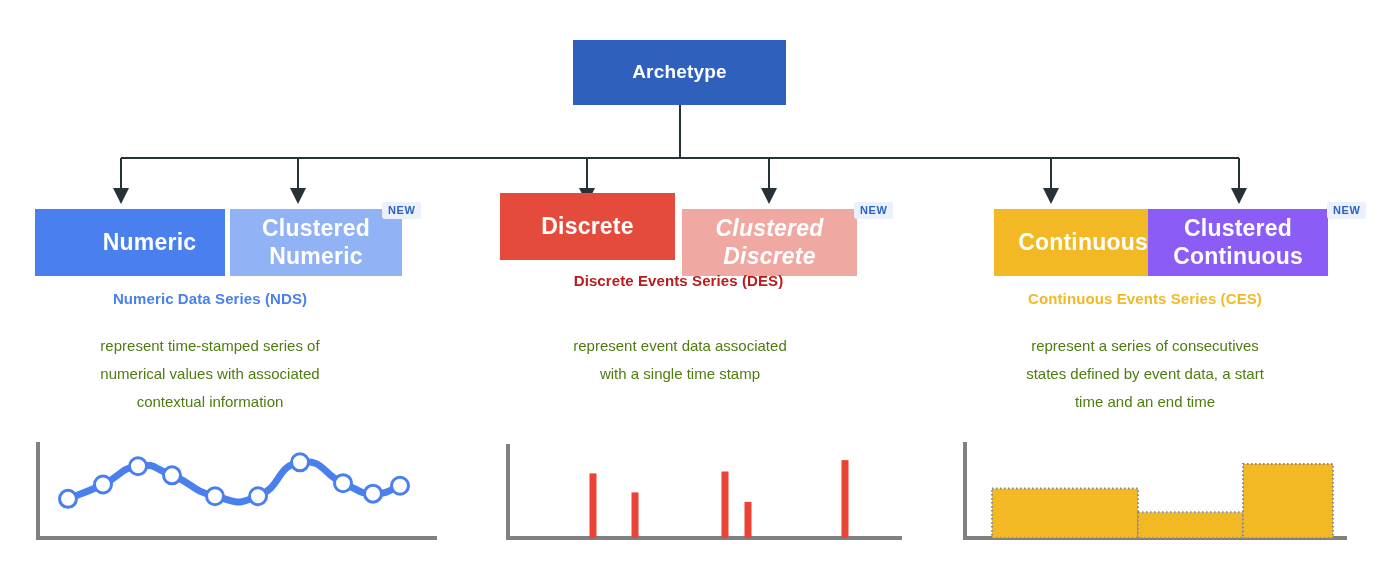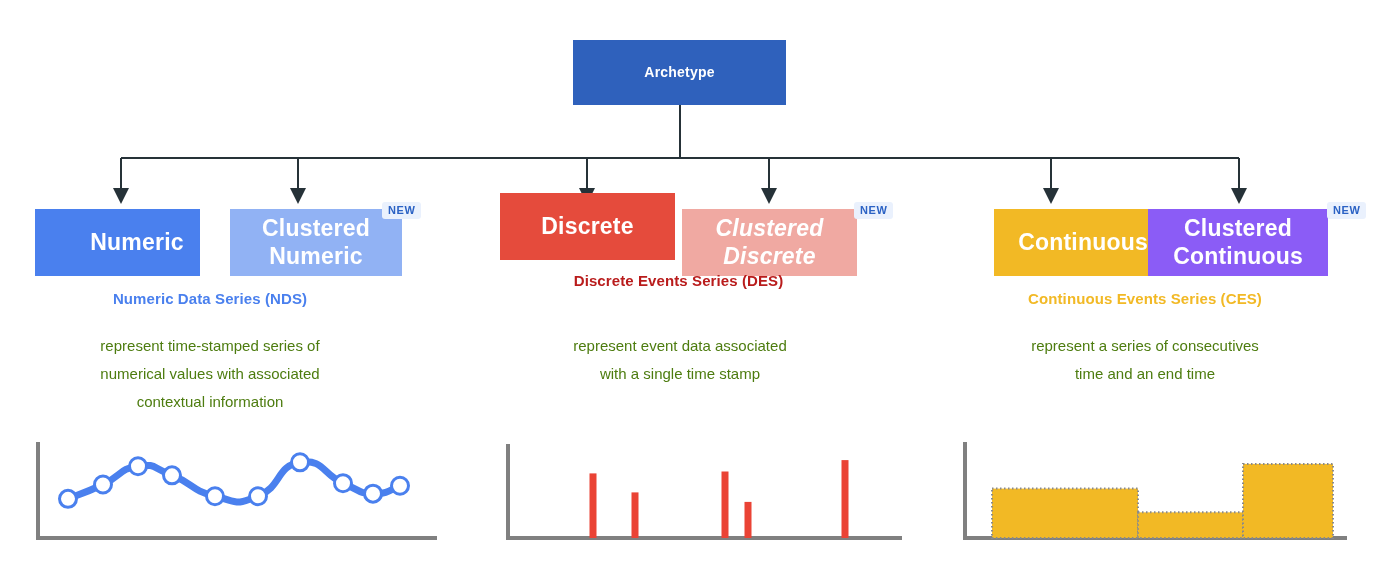--- a/index.html
+++ b/index.html
@@ -27,21 +27,21 @@
     align-items: center;
     justify-content: center;
     text-align: center;
     color: #ffffff;
     font-weight: bold;
     letter-spacing: 0.2px;
     box-sizing: border-box;
     line-height: 1.18;
   }
   .root-node {
-    font-size: 14px;
+    font-size: 19px;
   }
   .type-node {
     font-size: 23px;
   }
   .badge {
     position: absolute;
     background: #eaf1fd;
     color: #2b62c4;
     font-size: 11px;
     font-weight: bold;
@@ -93,21 +93,21 @@
       <polygon points="290,188 306,188 298,204"></polygon>
       <polygon points="579,188 595,188 587,204"></polygon>
       <polygon points="761,188 777,188 769,204"></polygon>
       <polygon points="1043,188 1059,188 1051,204"></polygon>
       <polygon points="1231,188 1247,188 1239,204"></polygon>
     </g>
   </svg>
 
   <div class="node root-node" style="left:573px; top:40px; width:213px; height:65px; background:#2f61bc;">Archetype</div>
 
-  <div class="node type-node" style="left:35px; top:209px; width:165px; height:67px; background:#4a80ee;padding-left:39px;">Numeric</div>
+  <div class="node type-node" style="left:35px; top:209px; width:190px; height:67px; background:#4a80ee;padding-left:39px;">Numeric</div>
 
   <div class="node type-node" style="left:230px; top:209px; width:172px; height:67px; background:#91b2f4;">Clustered Numeric</div>
 
   <div class="badge" style="left:358px; top:202px;">NEW</div>
 
   <div class="group-title" style="left:35px; top:290px; width:350px; color:#4a80ee;">Numeric Data Series (NDS)</div>
 
   <div class="group-desc" style="left:20px; top:312px; width:380px;">
     <div>represent time-stamped series of</div>
     <div>numerical values with associated</div>
@@ -130,20 +130,21 @@
   <div class="node type-node" style="left:962px; top:209px; width:178px; height:67px; background:#f2b925;margin-left:32px;">Continuous</div>
 
   <div class="node type-node" style="left:1148px; top:209px; width:180px; height:67px; background:#8b5cf6;">Clustered Continuous</div>
 
   <div class="badge" style="left:1303px; top:202px;">NEW</div>
 
   <div class="group-title" style="left:962px; top:290px; width:366px; color:#f2b925;">Continuous Events Series (CES)</div>
 
   <div class="group-desc" style="left:950px; top:312px; width:390px;">
     <div>represent a series of consecutives</div>
+    <div>states defined by event data, a start</div>
     <div>time and an end time</div>
   </div>
 
   <svg class="mini-chart" style="left:25px; top:430px;" width="420" height="120">
     <g stroke="#808080" stroke-width="4" fill="none" stroke-linecap="square">
       <path d="M13,14 L13,108"></path>
       <path d="M13,108 L410,108"></path>
     </g>
     <path id="nds-line" fill="none" stroke="#4a80ee" stroke-width="7" stroke-linecap="round" stroke-linejoin="round" d="M43,68.85 C52.8,64.8306 58.4,63.63000000000001 78,54.495000000000005 C97.6,45.36 93.68,38.782799999999995 113,36.224999999999994 C132.32,33.667199999999994 125.44,36.9558 147,45.36000000000001 C168.56,53.76420000000001 165.92,60.393600000000006 190,66.24000000000001 C214.08,72.08640000000001 209.2,75.74040000000001 233,66.24000000000001 C256.8,56.73960000000001 251.2,35.964000000000006 275,32.31 C298.8,28.656 297.56,44.4204 318,53.190000000000005 C338.44,61.95960000000001 332.04,62.8992 348,63.63 C363.96,64.3608 367.44,57.9924 375,55.800000000000004"></path>
     <g id="nds-markers">

